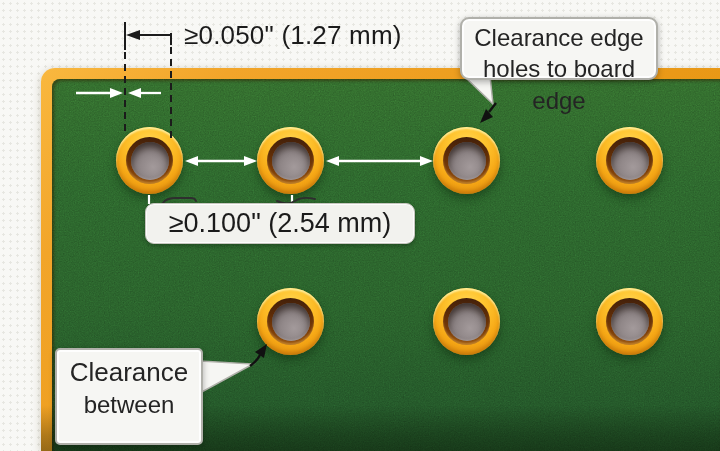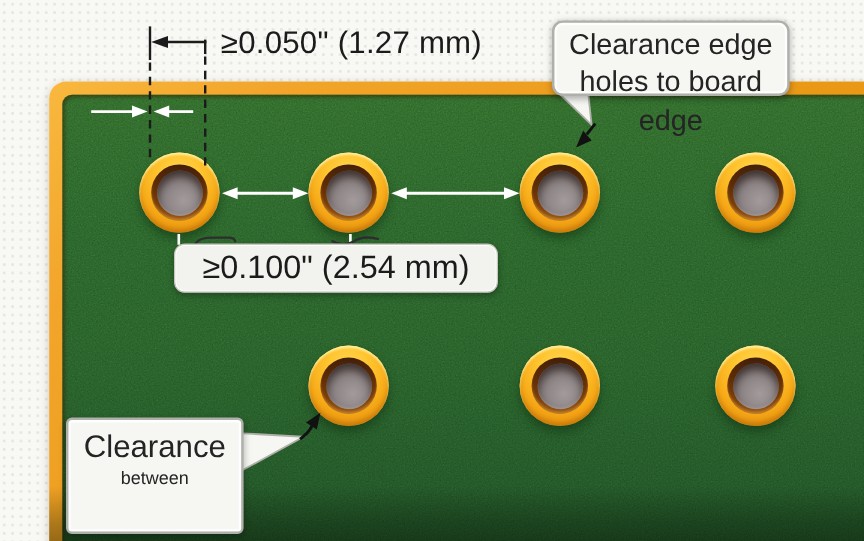--- a/index.html
+++ b/index.html
@@ -63,21 +63,21 @@
     position:absolute;text-align:center;color:#242424;
     background:#f6f6f3;border:2px solid #b0b0aa;border-radius:8px;
     box-shadow:0 2px 6px rgba(0,0,0,0.3),inset 0 0 0 2px rgba(255,255,255,0.85);
     box-sizing:border-box;
   }
   .callout .line-big{font-size:24px;line-height:1.25;}
   .callout .line-small{font-size:24px;line-height:1.35;}
   .callout-edge{left:460px;top:17px;width:198px;height:63px;padding-top:4px;border-radius:9px;}
   .callout-holes{left:55px;top:320px;width:148px;height:97px;padding-top:7px;border-radius:5px;margin-top:28px;}
   .callout-holes .line-big{font-size:26px;line-height:1.2;}
-  .callout-holes .line-small{font-size:15px;line-height:1.4;}
+  .callout-holes .line-small{font-size:24px;line-height:1.4;}
 </style>
 </head>
 <body>
 
 <div class="stage">
 
   <div class="board">
     <div class="board-inner">
       <svg class="noise" aria-hidden="true">
         <filter id="grain">

